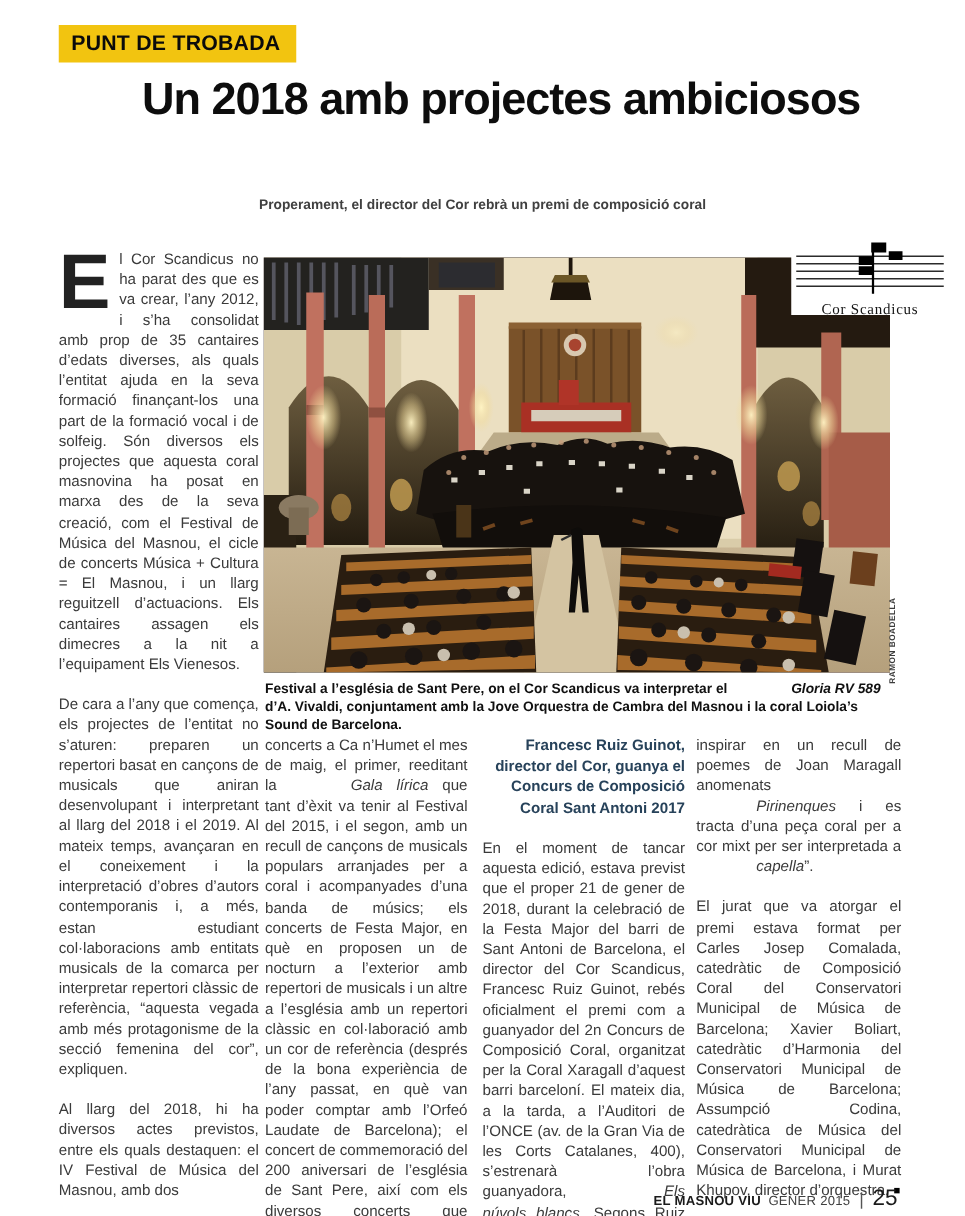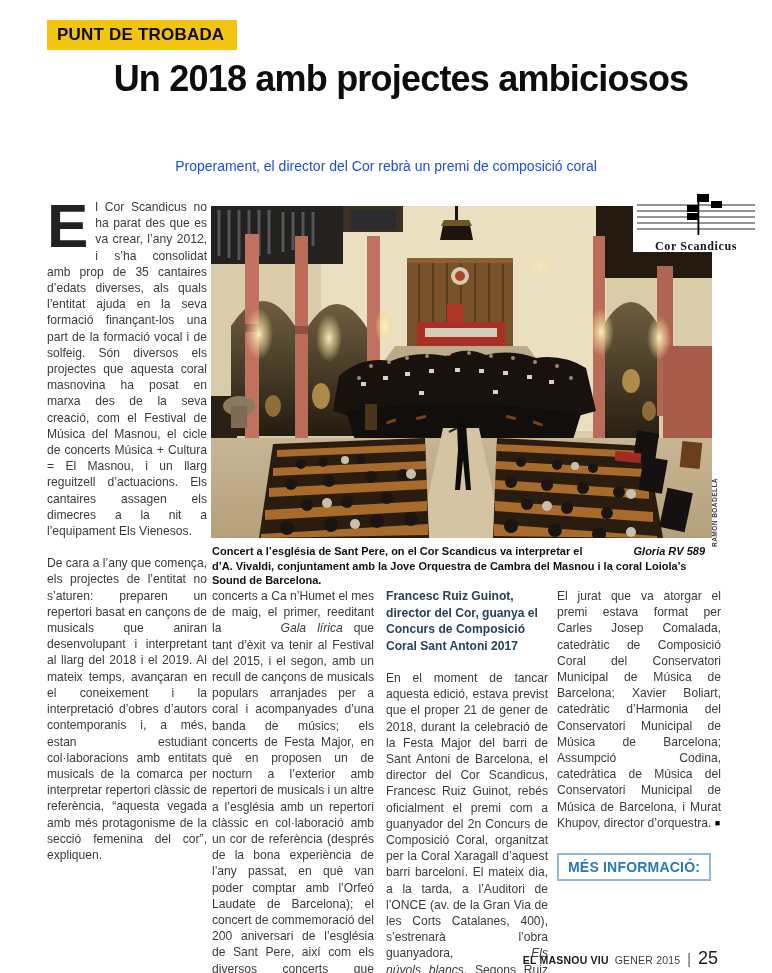--- a/index.html
+++ b/index.html
@@ -11,22 +11,22 @@
   .kicker{
     position:absolute;left:47px;top:20px;background:#F2C410;color:#0b0b0b;
     font-size:17px;font-weight:bold;padding:5px 13px 5px 10px;letter-spacing:.2px;
   }
   
   .headline{
     position:absolute;left:0;top:55px;width:772px;text-align:center;color:#0d0d0d;
     font-size:36px;line-height:47px;font-weight:bold;letter-spacing:-.8px;padding-left:15px;
   }
   .subtitle{
-    position:absolute;left:0;top:158px;width:772px;text-align:center;color:#1d4ed8;
-    font-size:14px;font-weight:normal;
+    position:absolute;left:0;top:158px;width:772px;text-align:center;color:#404040;
+    font-size:11px;font-weight:bold;
   }
   
   .leftcol{
     position:absolute;left:47px;top:199px;width:160px;
     font-size:12.1px;line-height:16.2px;text-align:justify;color:#3a3a3a;
   }
   .leftcol p{margin:0 0 16px 0;}
   .dropcap{
     float:left;font-size:62px;line-height:50px;font-weight:bold;color:#222;
     padding:2px 7px 0 0;
@@ -39,39 +39,39 @@
     position:absolute;left:711px;top:483px;height:64px;width:10px;
     writing-mode:vertical-rl;transform:rotate(180deg);
     font-size:6.6px;letter-spacing:.4px;color:#3c3c3c;font-weight:bold;white-space:nowrap;
   }
   
   .logo{
     position:absolute;left:633px;top:193px;width:126px;height:59px;background:#ffffff;
     text-align:center;
   }
   .logo .logo-text{
-    font-family:"Liberation Serif",serif;font-weight:bold;font-size:12px;color:#151515;
+    font-family:"Liberation Serif",serif;font-weight:normal;font-size:12px;color:#151515;
     letter-spacing:.6px;margin-top:-2px;
   }
   
   .caption{
     position:absolute;left:212px;top:544px;width:504px;
     font-size:11px;line-height:14.5px;font-weight:bold;color:#101010;text-align:left;
   }
   
   .bcol{
     position:absolute;top:588px;width:162px;
     font-size:12.1px;line-height:16.2px;text-align:justify;color:#3a3a3a;
   }
   .bcol p{margin:0 0 16px 0;}
   #colA{left:212px;}
   #colB{left:386px;}
   #colC{left:557px;width:164px;}
   .col-heading{
-    font-weight:bold;color:#27425A;text-align:left;line-height:16.5px;margin:0 0 17px 0;
+    font-weight:bold;color:#27425A;text-align:right;line-height:16.5px;margin:0 0 17px 0;
   }
   .endmark{color:#000;font-size:9px;vertical-align:1px;}
   .moreinfo{
     display:inline-block;border:2px solid #8FBADB;color:#2878BE;font-weight:bold;
     font-size:14px;padding:4px 9px;margin:6px 0 8px 0;letter-spacing:.2px;text-align:left;
   }
   
   .footer{
     position:absolute;right:54px;top:948px;display:flex;align-items:baseline;gap:6px;
     color:#1a1a1a;
@@ -91,20 +91,21 @@
 
   <div class="headline">
     <span>Un 2018 amb projectes ambiciosos</span><br>
   </div>
 
   <div class="subtitle">Properament, el director del Cor rebrà un premi de composició coral</div>
 
   <div class="leftcol">
     <p><span class="dropcap">E</span><span>l Cor Scandicus no ha parat des que es va crear, l’any 2012, i s’ha consolidat amb prop de 35 cantaires d’edats diverses, als quals l’entitat ajuda en la seva formació finançant-los una part de la formació vocal i de solfeig. Són diversos els projectes que aquesta coral masnovina ha posat en marxa des de la seva creació, com el Festival de Música del Masnou, el cicle de concerts Música + Cultura = El Masnou, i un llarg reguitzell d’actuacions. Els cantaires assagen els dimecres a la nit a l’equipament Els Vienesos.</span></p>
     <p>De cara a l’any que comença, els projectes de l’entitat no s’aturen: preparen un repertori basat en cançons de musicals que aniran desenvolupant i interpretant al llarg del 2018 i el 2019. Al mateix temps, avançaran en el coneixement i la interpretació d’obres d’autors contemporanis i, a més, estan estudiant col·laboracions amb entitats musicals de la comarca per interpretar repertori clàssic de referència, “aquesta vegada amb més protagonisme de la secció femenina del cor”, expliquen.</p>
+    <p>Al llarg del 2018, hi ha diversos actes previstos, entre els quals destaquen: el IV Festival de Música del Masnou, amb dos</p>
 
   </div>
 
   <div class="photo">
     <svg width="501" height="332" viewBox="0 0 501 332">
       <defs>
         <radialGradient id="glow" cx="50%" cy="50%" r="50%">
           <stop offset="0%" stop-color="#FFF4C4" stop-opacity="0.95"></stop>
           <stop offset="60%" stop-color="#F2DC9C" stop-opacity="0.45"></stop>
           <stop offset="100%" stop-color="#F2DC9C" stop-opacity="0"></stop>
@@ -336,33 +337,34 @@
         <rect x="54" y="12" width="11" height="7"></rect>
         <rect x="64" y="1" width="12" height="8"></rect>
         <rect x="78" y="8" width="11" height="7"></rect>
         <rect x="64.5" y="3" width="1.8" height="39"></rect>
       </g>
     </svg>
     <div class="logo-text">Cor Scandicus</div>
   </div>
 
   <div class="caption">
-    <span>Concert a l’església de Sant Pere, on el Cor Scandicus va interpretar el </span><i>Gloria RV 589</i><span> d’A. Vivaldi, conjuntament amb la Jove Orquestra de Cambra del Masnou i la coral Loiola’s Sound de Barcelona.</span>
+    <span>Festival a l’església de Sant Pere, on el Cor Scandicus va interpretar el </span><i>Gloria RV 589</i><span> d’A. Vivaldi, conjuntament amb la Jove Orquestra de Cambra del Masnou i la coral Loiola’s Sound de Barcelona.</span>
   </div>
 
   <div class="bcol" id="colA">
     <p><span>concerts a Ca n’Humet el mes de maig, el primer, reeditant la </span><i>Gala lírica</i><span> que tant d’èxit va tenir al Festival del 2015, i el segon, amb un recull de cançons de musicals populars arranjades per a coral i acompanyades d’una banda de músics; els concerts de Festa Major, en què en proposen un de nocturn a l’exterior amb repertori de musicals i un altre a l’església amb un repertori clàssic en col·laboració amb un cor de referència (després de la bona experiència de l’any passat, en què van poder comptar amb l’Orfeó Laudate de Barcelona); el concert de commemoració del 200 aniversari de l’església de Sant Pere, així com els diversos concerts que programen durant les festes nadalenques.</span></p>
   </div>
 
   <div class="bcol" id="colB">
     <p class="col-heading">Francesc Ruiz Guinot, director del Cor, guanya el Concurs de Composició Coral Sant Antoni 2017</p>
     <p><span>En el moment de tancar aquesta edició, estava previst que el proper 21 de gener de 2018, durant la celebració de la Festa Major del barri de Sant Antoni de Barcelona, el director del Cor Scandicus, Francesc Ruiz Guinot, rebés oficialment el premi com a guanyador del 2n Concurs de Composició Coral, organitzat per la Coral Xaragall d’aquest barri barceloní. El mateix dia, a la tarda, a l’Auditori de l’ONCE (av. de la Gran Via de les Corts Catalanes, 400), s’estrenarà l’obra guanyadora, </span><i>Els núvols blancs</i><span>. Segons Ruiz Guinot, “per a l’obra em vaig</span></p>
   </div>
 
   <div class="bcol" id="colC">
+    <p><span>inspirar en un recull de poemes de Joan Maragall anomenats </span><i>Pirinenques</i><span> i es tracta d’una peça coral per a cor mixt per ser interpretada a </span><i>capella</i><span>”.</span></p>
     <p><span>El jurat que va atorgar el premi estava format per Carles Josep Comalada, catedràtic de Composició Coral del Conservatori Municipal de Música de Barcelona; Xavier Boliart, catedràtic d’Harmonia del Conservatori Municipal de Música de Barcelona; Assumpció Codina, catedràtica de Música del Conservatori Municipal de Música de Barcelona, i Murat Khupov, director d’orquestra.</span> <span class="endmark">■</span></p>
     <div class="moreinfo">MÉS INFORMACIÓ:</div>
     
   </div>
 
   <div class="footer">
     <span class="mag">EL MASNOU VIU</span>
     <span class="issue">GENER 2015</span>
     <span class="bar">|</span>
     <span class="pnum">25</span>

